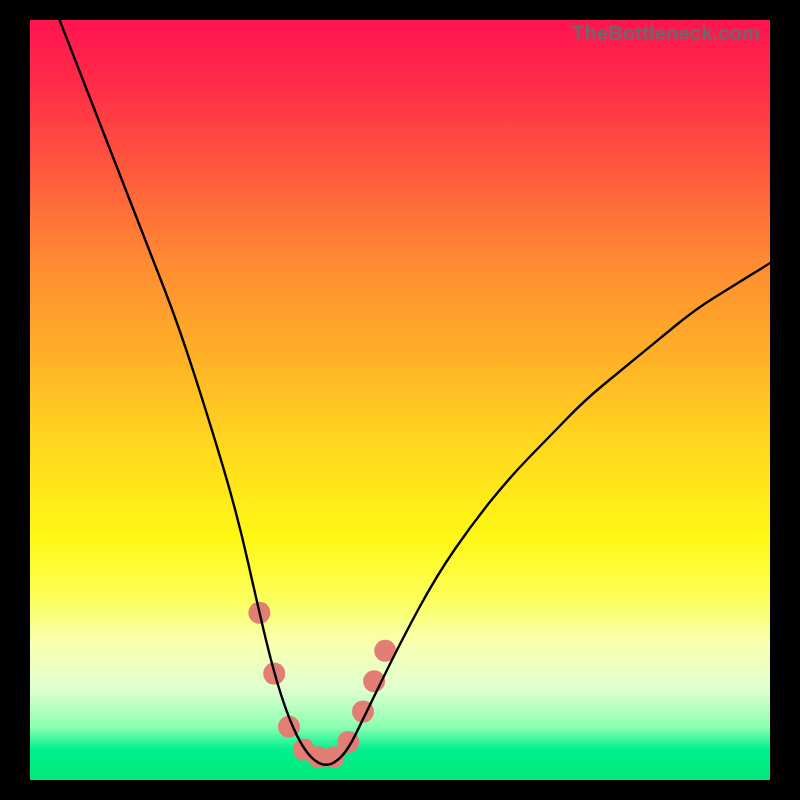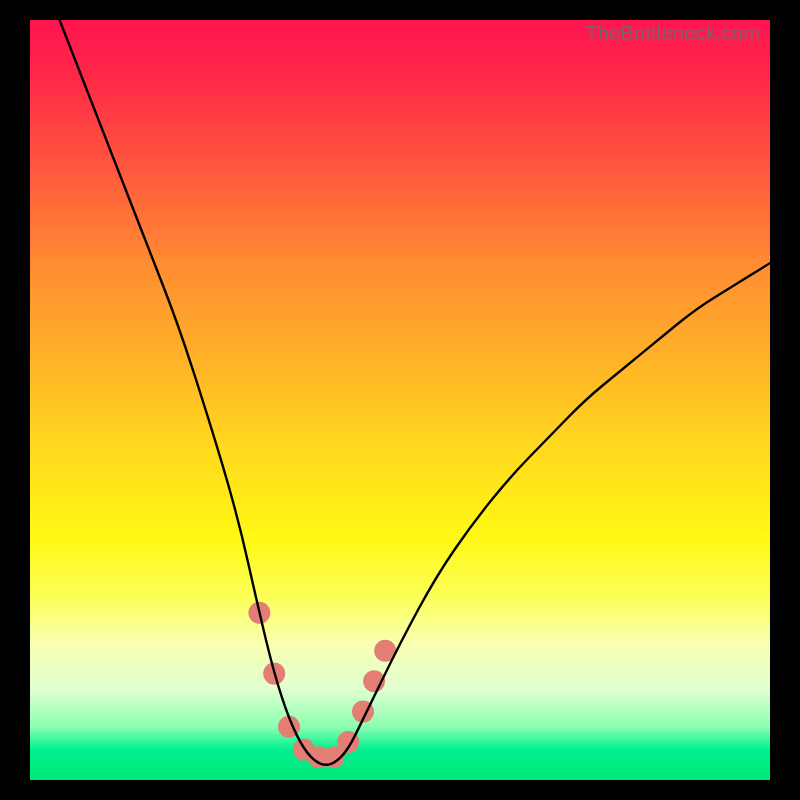--- a/index.html
+++ b/index.html
@@ -32,21 +32,21 @@
       #00f090 96%,
       #00e878 100%
     );
   }
   .watermark {
     position: absolute;
     top: 2px;
     right: 10px;
     color: #6a6a6a;
     font-size: 20px;
-    font-weight: 400;
+    font-weight: 700;
     letter-spacing: 0.2px;
     user-select: none;
   }
   svg.curve {
     position: absolute;
     left: 0;
     top: 0;
     width: 740px;
     height: 760px;
   }

